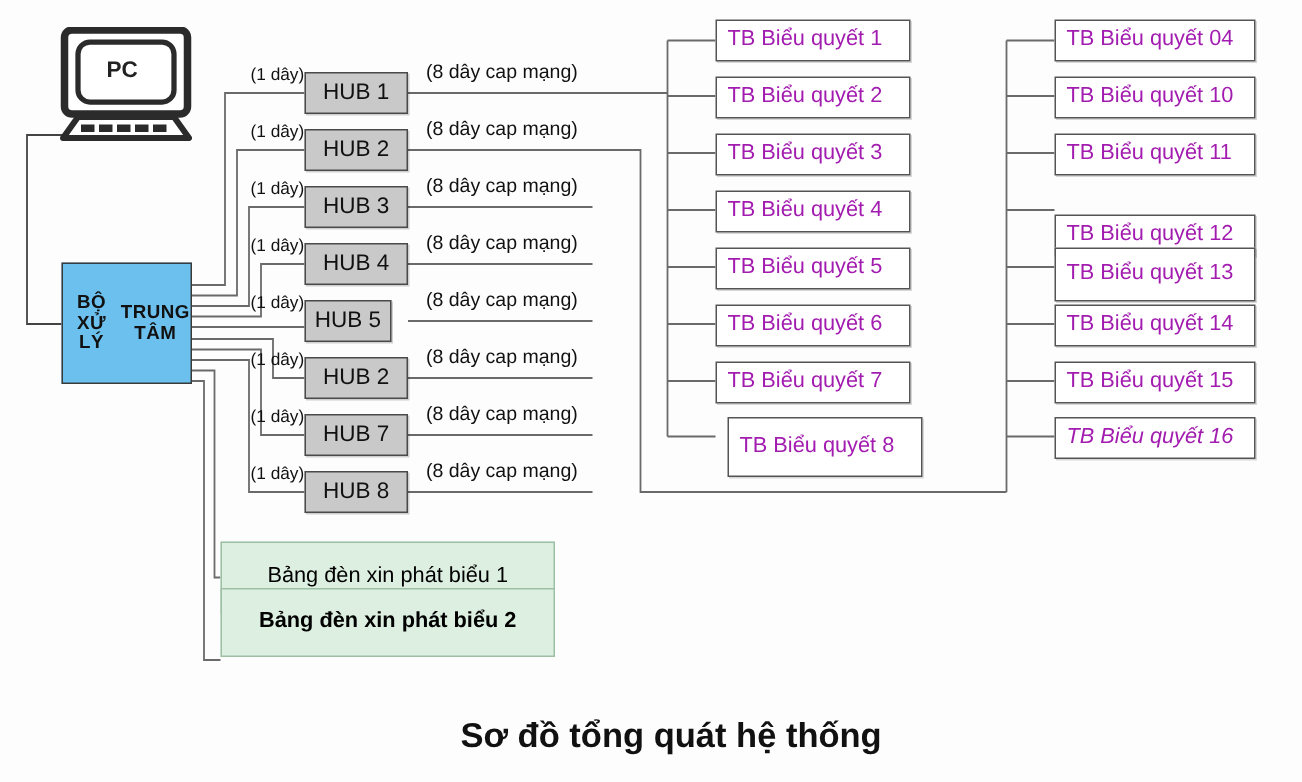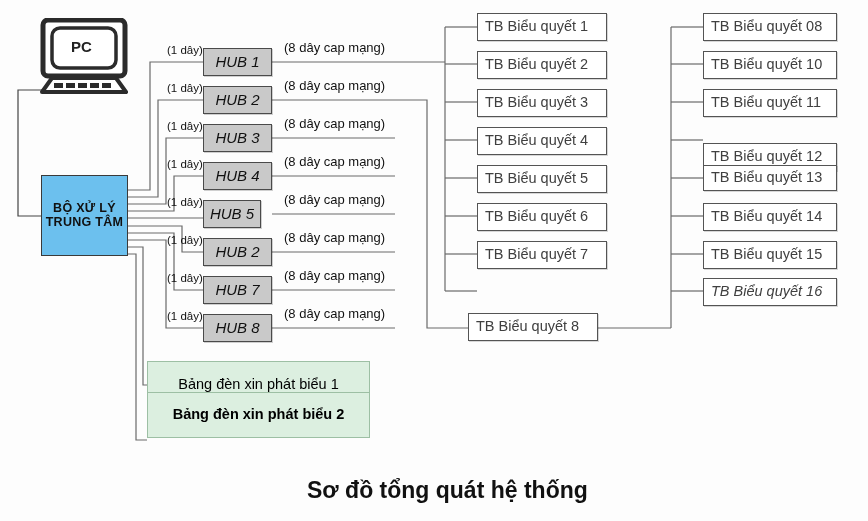--- a/index.html
+++ b/index.html
@@ -4,27 +4,27 @@
 <style>
   html,body{margin:0;padding:0;background:#ffffff;}
   body{font-family:"Liberation Sans","DejaVu Sans",sans-serif;}
   #canvas{position:relative;width:868px;height:521px;background:#fdfdfd;overflow:hidden;}
 
   
   .box{position:absolute;box-sizing:border-box;display:flex;align-items:center;
        justify-content:center;text-align:center;line-height:1.1;}
 
   .hub-box{background:#c9c9c9;border:1px solid #4a4a4a;font-size:15px;color:#111;
-           box-shadow:1px 1px 0 rgba(0,0,0,.18);font-style:italic;}
-
-  .tb-box{background:#ffffff;border:1px solid #545454;font-size:14.5px;color:#404040;
+           box-shadow:1px 1px 0 rgba(0,0,0,.18);}
+
+  .tb-box{background:#ffffff;border:1px solid #545454;font-size:14.5px;color:#a21caf;
           justify-content:flex-start;padding-left:7px;box-shadow:1px 1px 0 rgba(0,0,0,.15);text-align:center;}
 
   .cpu-box{background:#6cc0ee;border:1px solid #3a3a3a;font-size:12.5px;font-weight:bold;
-           color:#111;flex-direction:column;letter-spacing:.3px;}
+           color:#111;flex-direction:row;letter-spacing:.3px;}
   .cpu-box span{display:block;}
 
   .panel-box{background:#dcefe0;border:1px solid #9dbfa4;font-size:14.5px;color:#000000;}
 
   
   .lbl{position:absolute;font-size:11.5px;color:#111;white-space:nowrap;}
   .lbl-big{position:absolute;font-size:13px;color:#111;white-space:nowrap;}
 
   .title{position:absolute;font-size:23px;font-weight:bold;color:#111;white-space:nowrap;}
 
@@ -166,37 +166,37 @@
     </div>
   <div class="box tb-box" style="left:477px;top:165px;width:130px;height:28px;">
       <span>TB Biểu quyết 5</span>
     </div>
   <div class="box tb-box" style="left:477px;top:203px;width:130px;height:28px;">
       <span>TB Biểu quyết 6</span>
     </div>
   <div class="box tb-box" style="left:477px;top:241px;width:130px;height:28px;">
       <span>TB Biểu quyết 7</span>
     </div>
-  <div class="box tb-box" style="left:468px;top:278px;width:130px;height:28px;margin-top:35px;">
+  <div class="box tb-box" style="left:485px;top:278px;width:130px;height:40px;">
       <span>TB Biểu quyết 8</span>
     </div>
 
   <div class="box tb-box" style="left:703px;top:13px;width:134px;height:28px;">
-      <span>TB Biểu quyết 08</span>
+      <span>TB Biểu quyết 04</span>
     </div>
   <div class="box tb-box" style="left:703px;top:51px;width:134px;height:28px;">
       <span>TB Biểu quyết 10</span>
     </div>
   <div class="box tb-box" style="left:703px;top:89px;width:134px;height:28px;">
       <span>TB Biểu quyết 11</span>
     </div>
   <div class="box tb-box" style="left:703px;top:127px;width:134px;height:28px;margin-top:16px;">
       <span>TB Biểu quyết 12</span>
     </div>
-  <div class="box tb-box" style="left:703px;top:165px;width:134px;height:26px;">
+  <div class="box tb-box" style="left:703px;top:165px;width:134px;height:36px;">
       <span>TB Biểu quyết 13</span>
     </div>
   <div class="box tb-box" style="left:703px;top:203px;width:134px;height:28px;">
       <span>TB Biểu quyết 14</span>
     </div>
   <div class="box tb-box" style="left:703px;top:241px;width:134px;height:28px;">
       <span>TB Biểu quyết 15</span>
     </div>
   <div class="box tb-box" style="left:703px;top:278px;width:134px;height:28px;font-style:italic;">
       <span>TB Biểu quyết 16</span>

